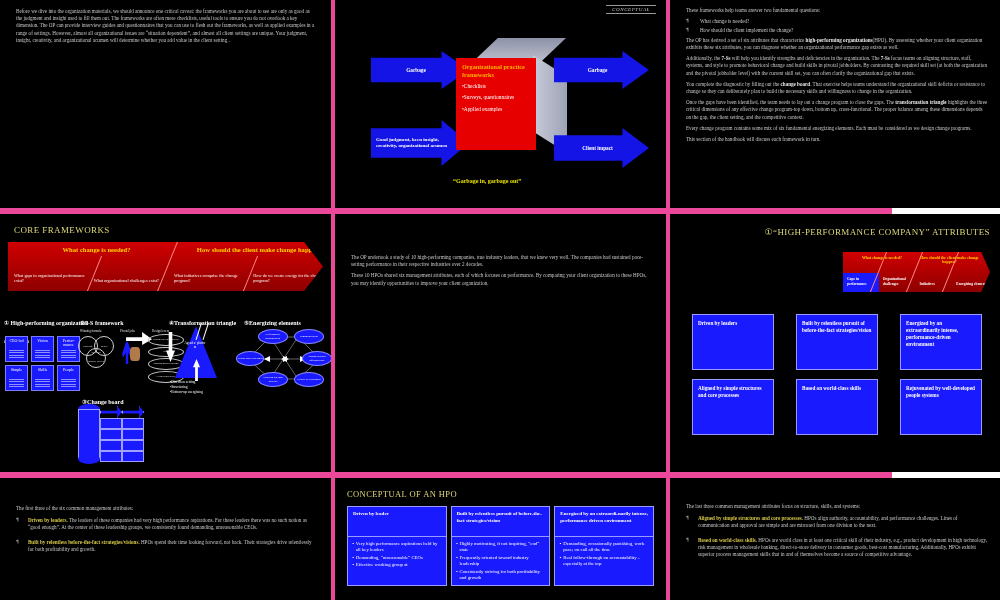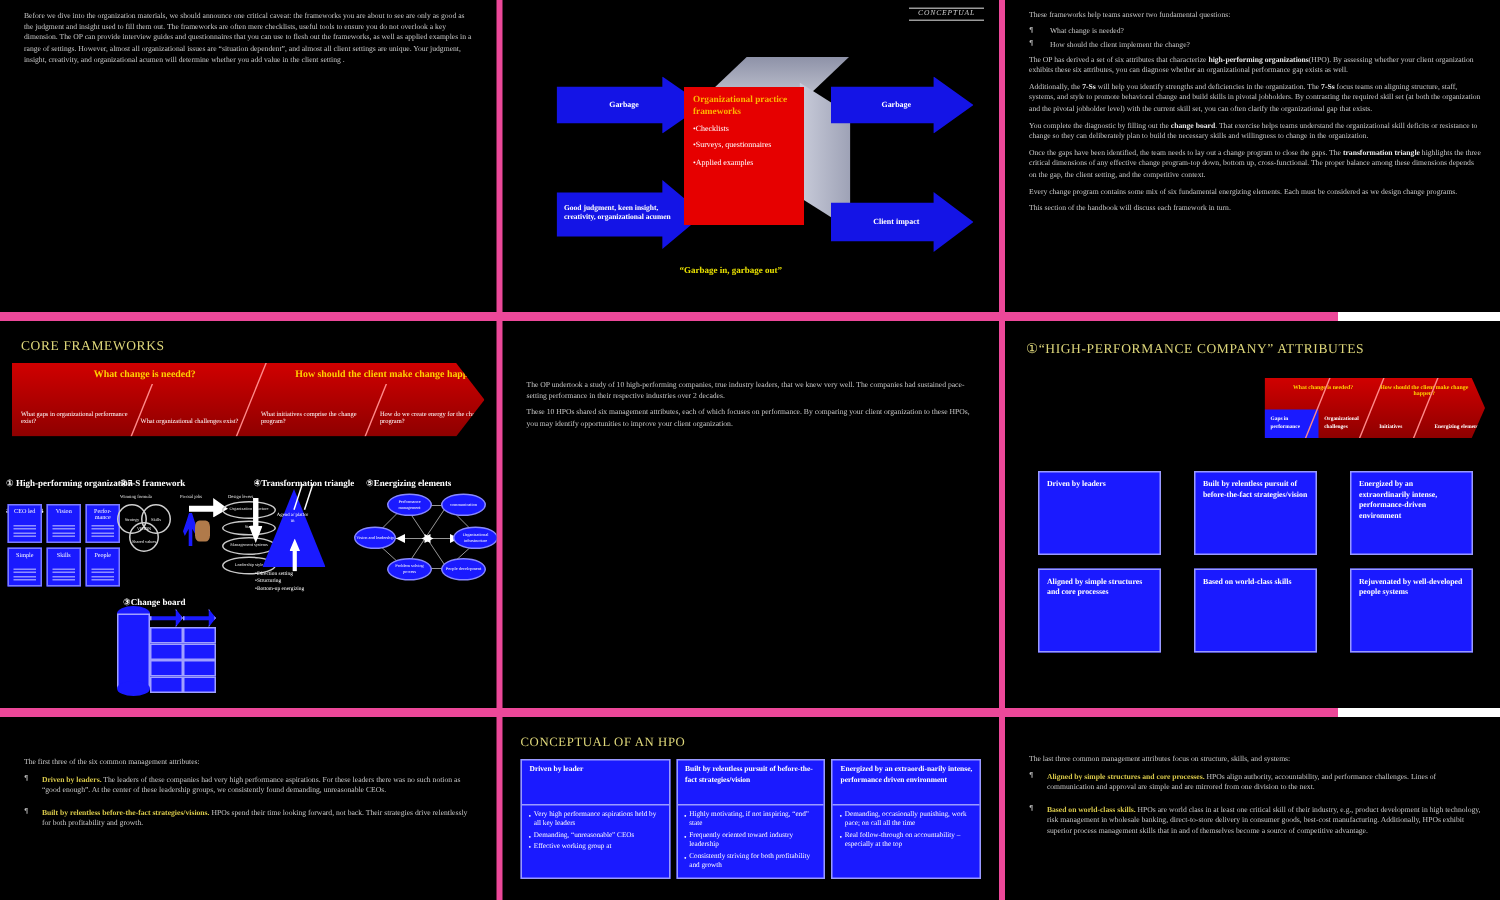--- a/index.html
+++ b/index.html
@@ -367,21 +367,21 @@
   </div>
 
   <div class="slide">
     <div class="txt" style="padding-top:40px;">
       <p>The OP undertook a study of 10 high-performing companies, true industry leaders, that we knew very well. The companies had sustained pace-setting performance in their respective industries over 2 decades.</p>
       <p>These 10 HPOs shared six management attributes, each of which focuses on performance. By comparing your client organization to these HPOs, you may identify opportunities to improve your client organization.</p>
     </div>
   </div>
 
   <div class="slide s6">
-    <div class="slide-title" style="margin:4px 0 0 2px;">①“HIGH-PERFORMANCE COMPANY” ATTRIBUTES</div>
+    <div class="slide-title" style="margin:4px 0 0 2px;text-align:right;">①“HIGH-PERFORMANCE COMPANY” ATTRIBUTES</div>
 
     <div class="chevron" style="height:40px; width:147px; position:absolute; right:12px; top:38px;">
       <div class="chev-col">
         <div class="q" style="font-size:3.9px; position:absolute; top:4px; left:6px; width:66px;">What change is needed?</div>
         <div class="s" style="font-size:3.6px; font-weight:bold; line-height:1.25; position:absolute; bottom:6px; left:4px; width:31px;">Gaps in performance</div>
         <div class="chev-sep" style="left:35px; top:0;"></div>
         <div style="position:absolute; left:0; bottom:0; width:36px; height:19px; background:#1a1aff; z-index:-1;"></div>
       </div>
       <div class="chev-col">
         <div class="s" style="font-size:3.6px; font-weight:bold; line-height:1.25; position:absolute; bottom:6px; left:3px; width:34px;">Organizational challenges</div>

